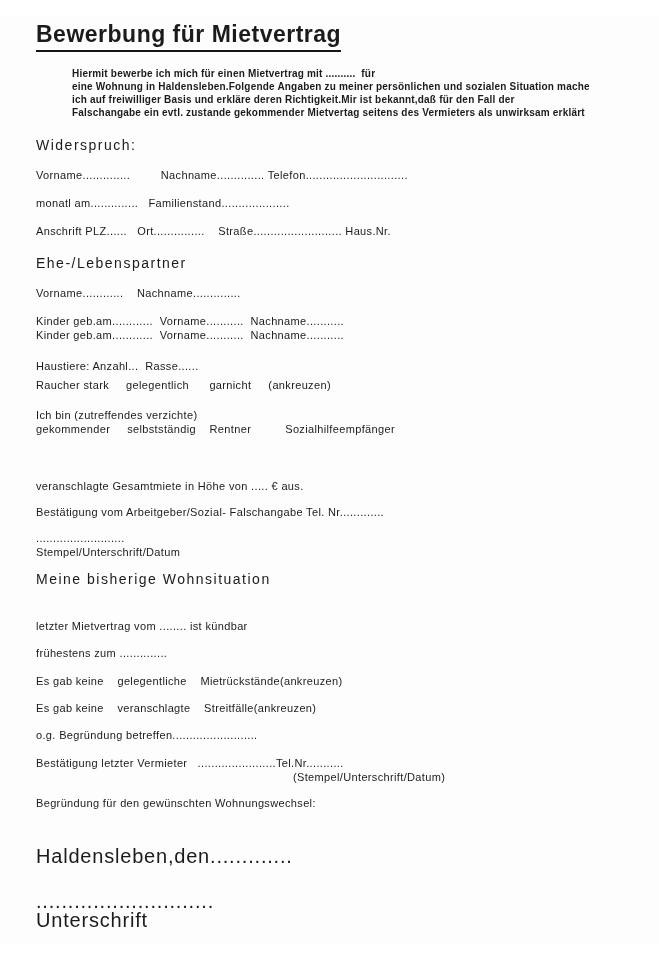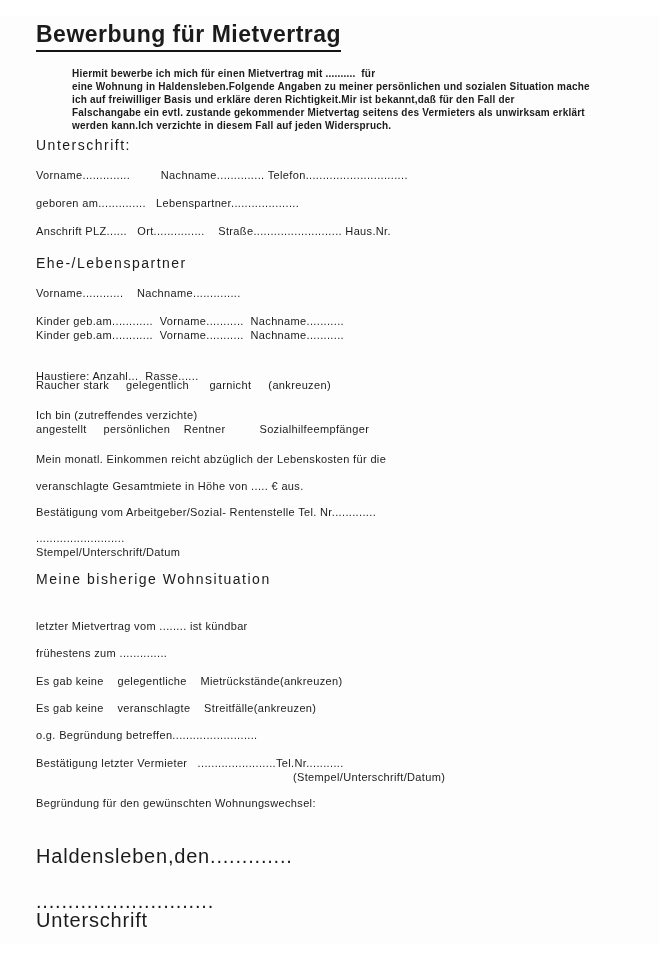--- a/index.html
+++ b/index.html
@@ -34,40 +34,38 @@
 <body>
 
 <div class="page">
 
   <div class="title"><span class="ul">Bewerbung für Mietvertrag</span></div>
 
   <div class="ln it" style="top:52px">Hiermit bewerbe ich mich für einen Mietvertrag mit ..........  für</div>
   <div class="ln it" style="top:65px">eine Wohnung in Haldensleben.Folgende Angaben zu meiner persönlichen und sozialen Situation mache</div>
   <div class="ln it" style="top:78px">ich auf freiwilliger Basis und erkläre deren Richtigkeit.Mir ist bekannt,daß für den Fall der</div>
   <div class="ln it" style="top:91px">Falschangabe ein evtl. zustande gekommender Mietvertag seitens des Vermieters als unwirksam erklärt</div>
-  <div class="ln it" style="top:104px">werden kann.Ich verzichte in diesem Fall auf jeden Widerspruch.</div>
 
-  <div class="ln hd" style="top:121px">Unterschrift:</div>
+  <div class="ln hd" style="top:121px">Widerspruch:</div>
   <div class="ln bd" style="top:153px">Vorname..............         Nachname.............. Telefon..............................</div>
-  <div class="ln bd" style="top:181px">geboren am..............   Lebenspartner....................</div>
+  <div class="ln bd" style="top:181px">monatl am..............   Familienstand....................</div>
   <div class="ln bd" style="top:209px">Anschrift PLZ......   Ort...............    Straße.......................... Haus.Nr.</div>
 
   <div class="ln hd" style="top:239px">Ehe-/Lebenspartner</div>
   <div class="ln bd" style="top:271px">Vorname............    Nachname..............</div>
   <div class="ln bd" style="top:299px">Kinder geb.am............  Vorname...........  Nachname...........</div>
   <div class="ln bd" style="top:313px">Kinder geb.am............  Vorname...........  Nachname...........</div>
-  <div class="ln bd" style="top:354px">Haustiere: Anzahl...  Rasse......</div>
+  <div class="ln bd" style="top:344px">Haustiere: Anzahl...  Rasse......</div>
 
   <div class="ln bd" style="top:363px">Raucher stark     gelegentlich      garnicht     (ankreuzen)</div>
   <div class="ln bd" style="top:393px">Ich bin (zutreffendes verzichte)</div>
-  <div class="ln bd" style="top:407px">angestellt     persönlichen    Rentner          Sozialhilfeempfänger</div>
+  <div class="ln bd" style="top:407px">gekommender     selbstständig    Rentner          Sozialhilfeempfänger</div>
 
-  <div class="ln bd" style="top:437px">Mein monatl. Einkommen reicht abzüglich der Lebenskosten für die</div>
   <div class="ln bd" style="top:464px">veranschlagte Gesamtmiete in Höhe von ..... € aus.</div>
-  <div class="ln bd" style="top:490px">Bestätigung vom Arbeitgeber/Sozial- Rentenstelle Tel. Nr.............</div>
+  <div class="ln bd" style="top:490px">Bestätigung vom Arbeitgeber/Sozial- Falschangabe Tel. Nr.............</div>
   <div class="ln bd" style="top:516px">..........................</div>
   <div class="ln bd" style="top:530px">Stempel/Unterschrift/Datum</div>
 
   <div class="ln hd" style="top:555px">Meine bisherige Wohnsituation</div>
   <div class="ln bd" style="top:631px">frühestens zum ..............</div>
   <div class="ln bd" style="top:604px">letzter Mietvertrag vom ........ ist kündbar</div>
   <div class="ln bd" style="top:659px">Es gab keine    gelegentliche    Mietrückstände(ankreuzen)</div>
   <div class="ln bd" style="top:686px">Es gab keine    veranschlagte    Streitfälle(ankreuzen)</div>
   <div class="ln bd" style="top:713px">o.g. Begründung betreffen.........................</div>
   <div class="ln bd" style="top:741px">Bestätigung letzter Vermieter   .......................Tel.Nr...........</div>

